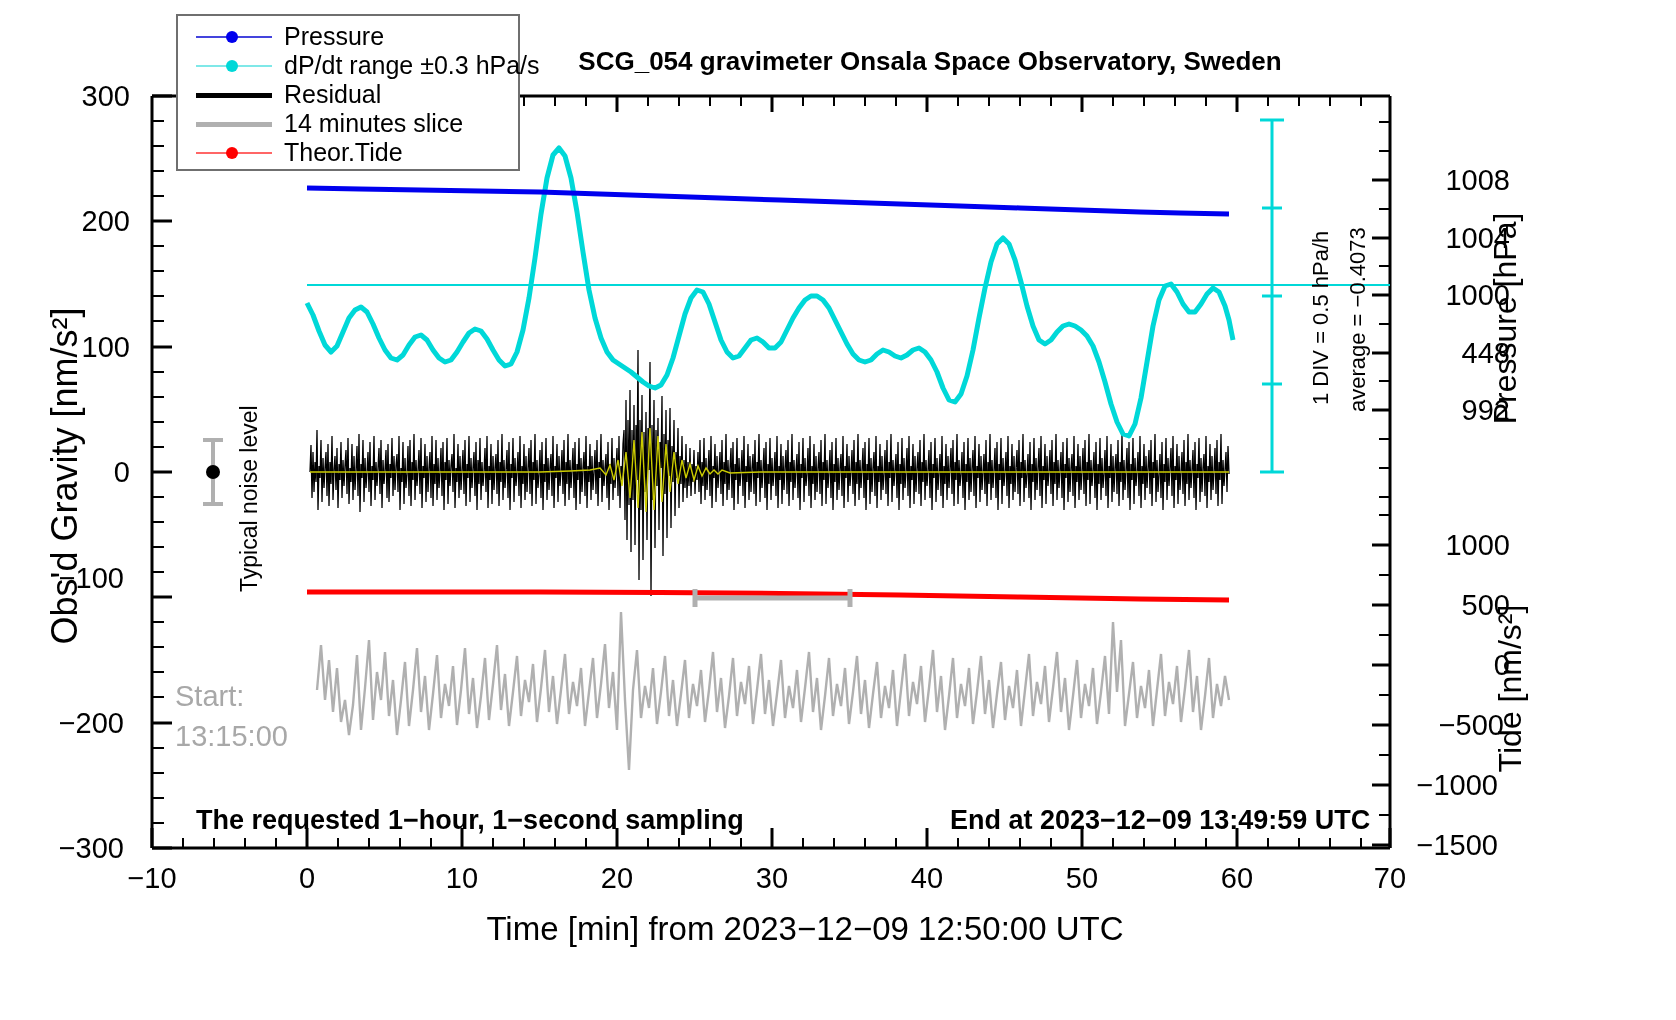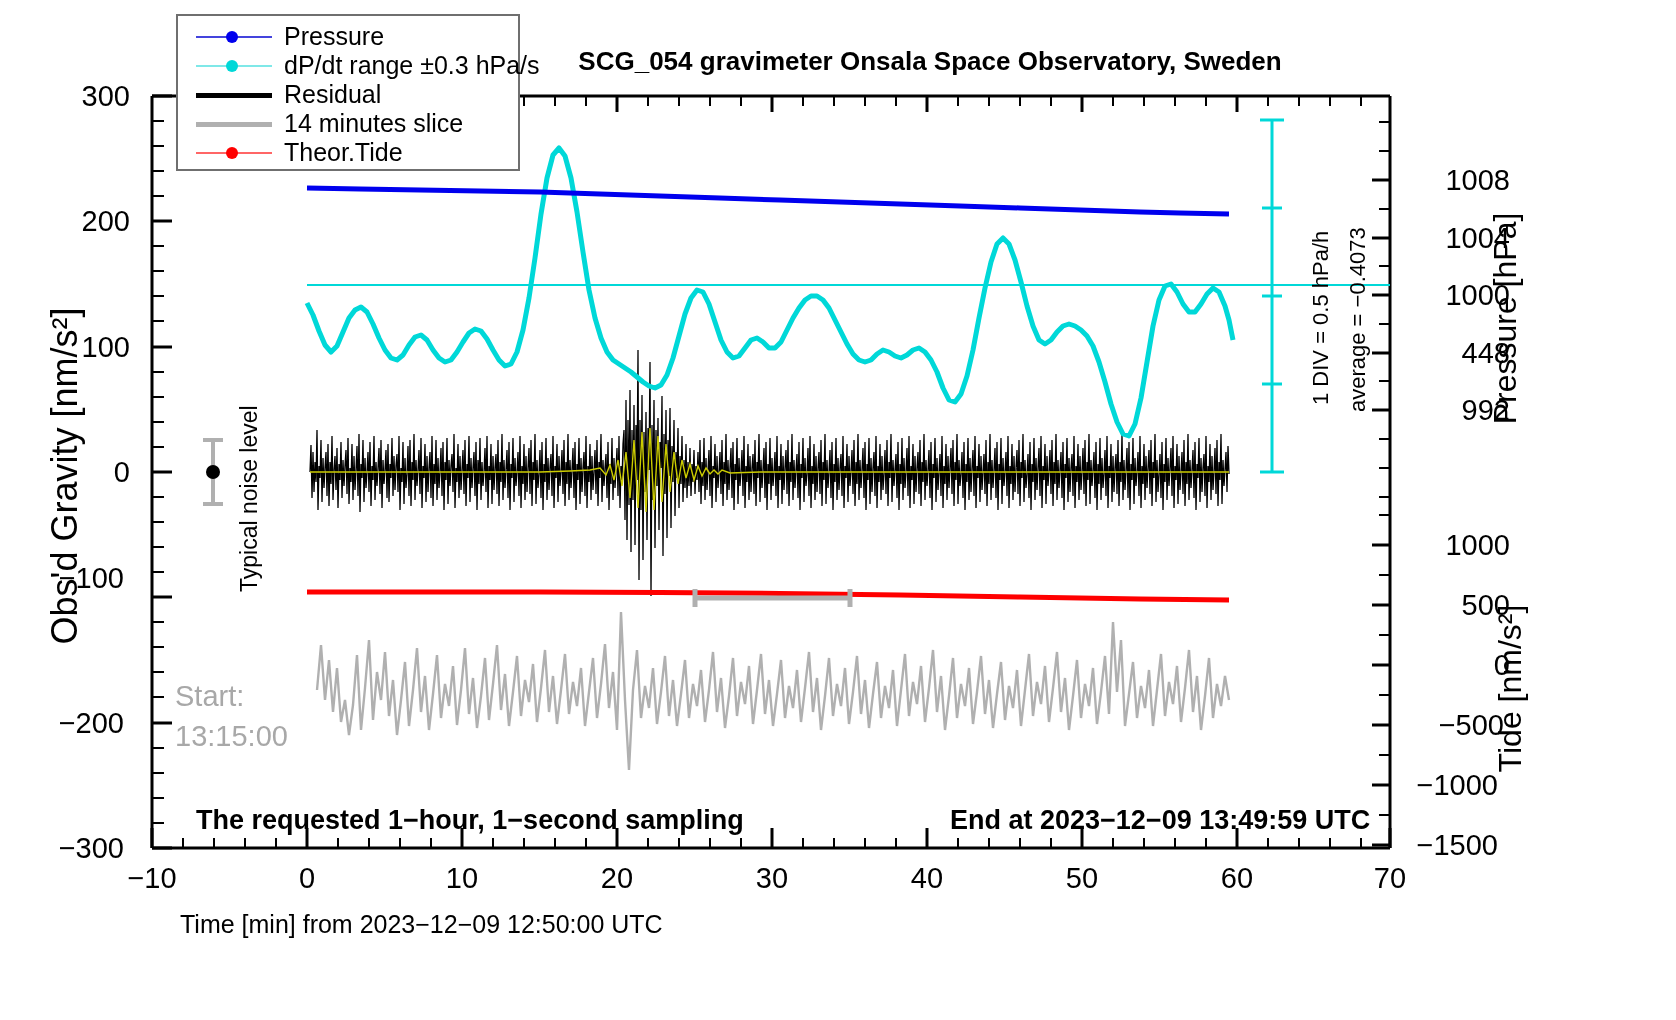--- a/index.html
+++ b/index.html
@@ -48,22 +48,22 @@
     width: 380px;
     text-align: center;
     transform: rotate(-90deg);
     font-size: 32px;
     white-space: nowrap;
   }
   #xlabel {
     left: 180px;
     top: 910px;
     width: 1250px;
-    text-align: left;
-    font-size: 25px;
+    text-align: center;
+    font-size: 33px;
   }
   #plot-title {
     left: 430px;
     top: 46px;
     width: 1000px;
     text-align: center;
     font-size: 26px;
     font-weight: bold;
     white-space: nowrap;
   }

